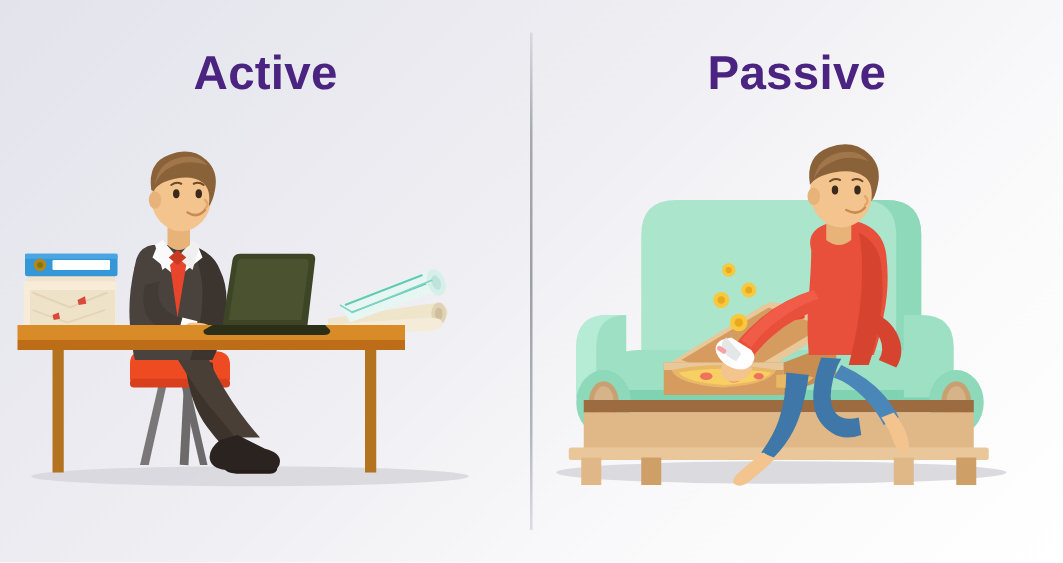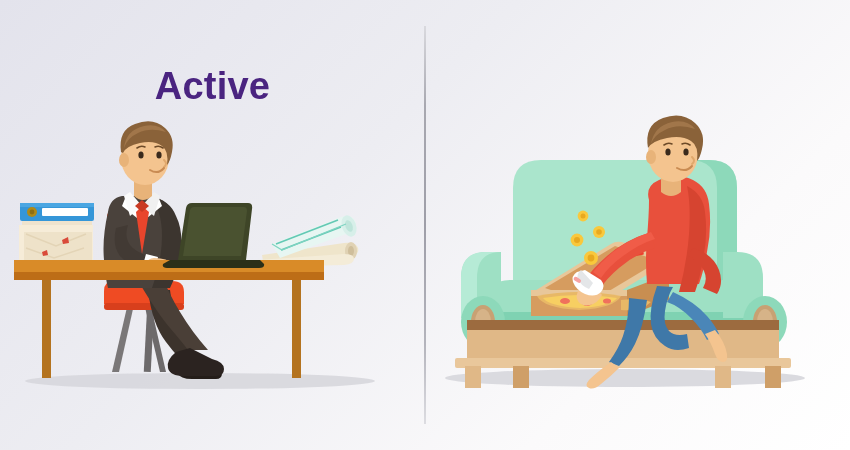--- a/index.html
+++ b/index.html
@@ -29,21 +29,20 @@
   .panel-title {
     position: absolute;
     top: 40px;
     width: 100%;
     text-align: center;
     font-size: 38px;
     font-weight: bold;
     color: #4a2480;
     letter-spacing: 0.2px;
     line-height: 1;
-    margin-top: 27px;
   }
 
   #divider {
     position: absolute;
     left: 424px;
     top: 26px;
     width: 2px;
     height: 398px;
     background: linear-gradient(to bottom, #d9d9de 0%, #a8a8b0 20%, #9e9ea8 50%, #b4b4bc 80%, #dcdce1 100%);
   }
@@ -191,20 +190,21 @@
         <path d="M183 256 l7 -46 q1 -3 4 -3 l50 0 q3 0 3 4 l-6 45 Z" fill="#4a5230"></path>
 
         <path d="M170 260 l90 0 l4 4 q1 4 -5 4 l-92 0 q-5 0 -4 -4 Z" fill="#2b2f18"></path>
       </g>
 
     </svg>
   </div>
 
   <div class="panel" id="panel-right">
 
+    <div class="panel-title" style="color: rgb(74, 36, 128);">Passive</div>
 
     <svg class="scene" viewBox="0 0 425 450">
 
       <ellipse cx="200" cy="378" rx="180" ry="9" fill="#d8d8dd" opacity="0.95"></ellipse>
 
       <g>
         <path d="M88 300
                  l0 -112
                  q0 -28 28 -28
                  l168 0

